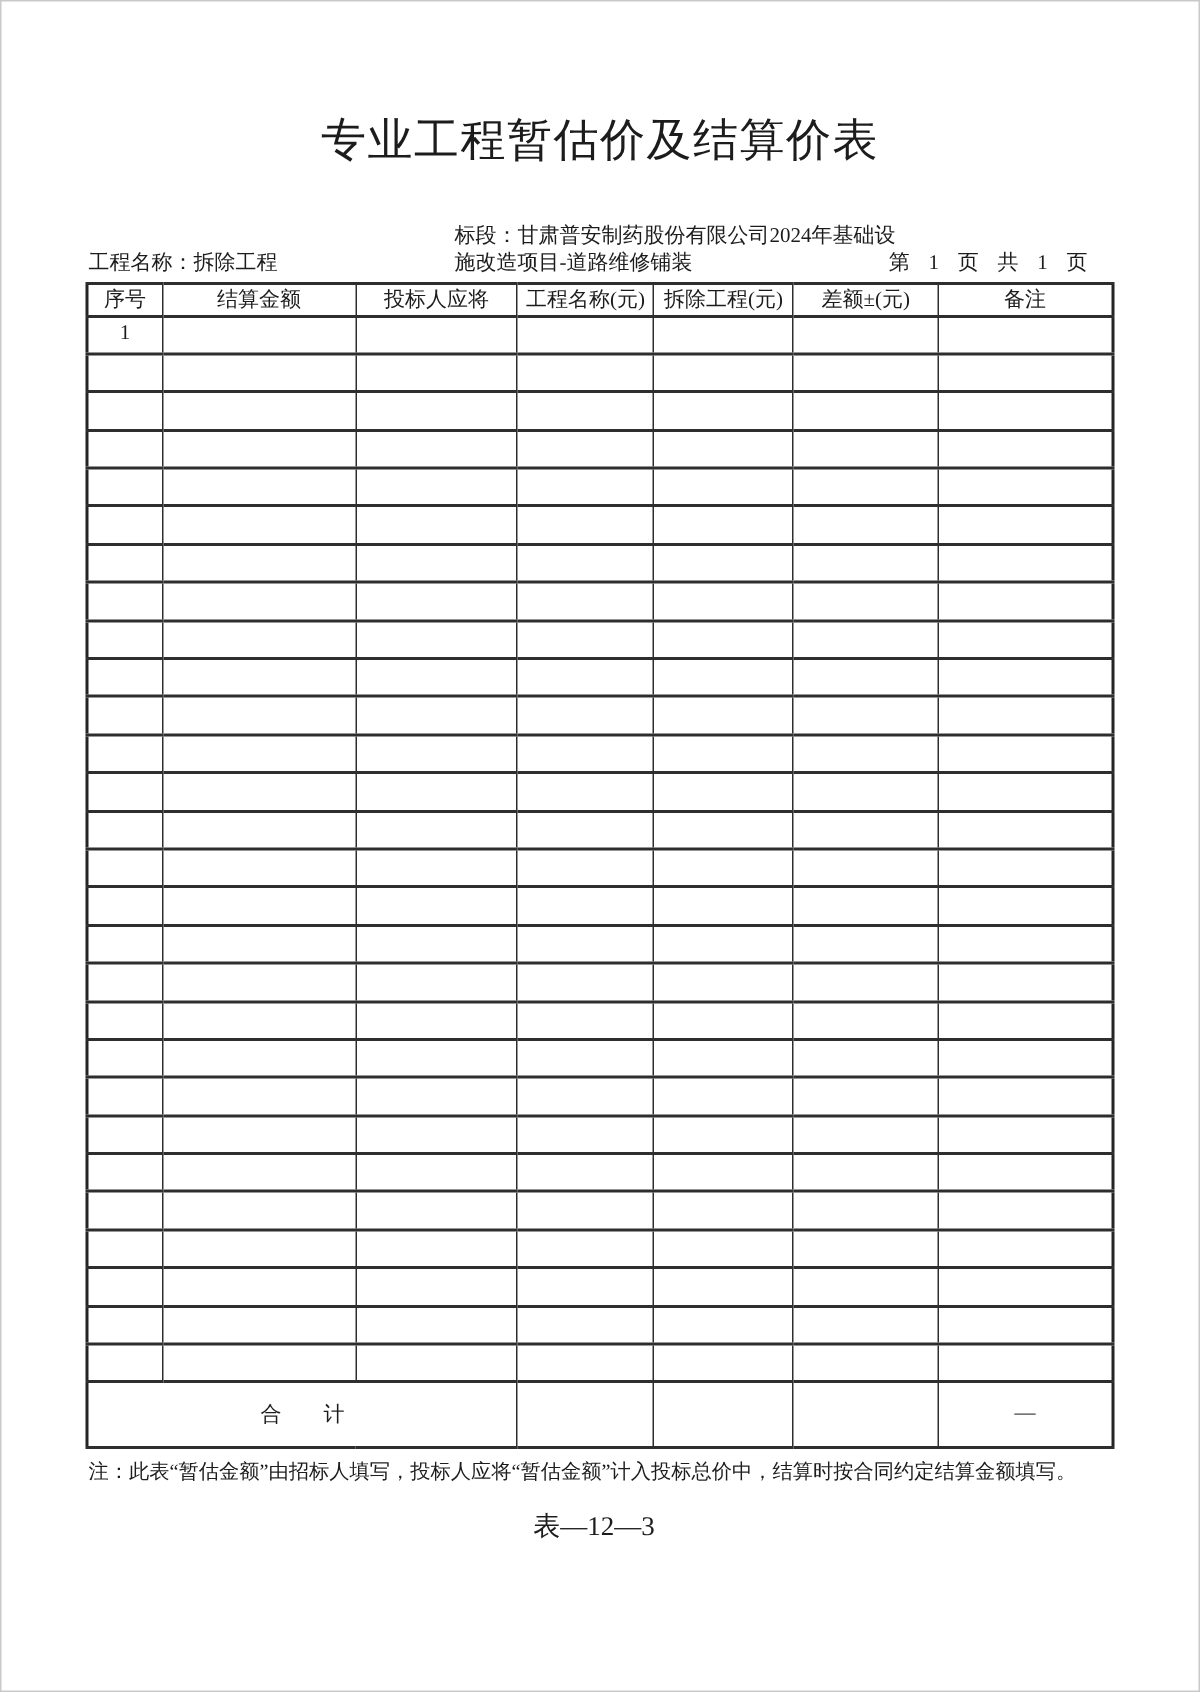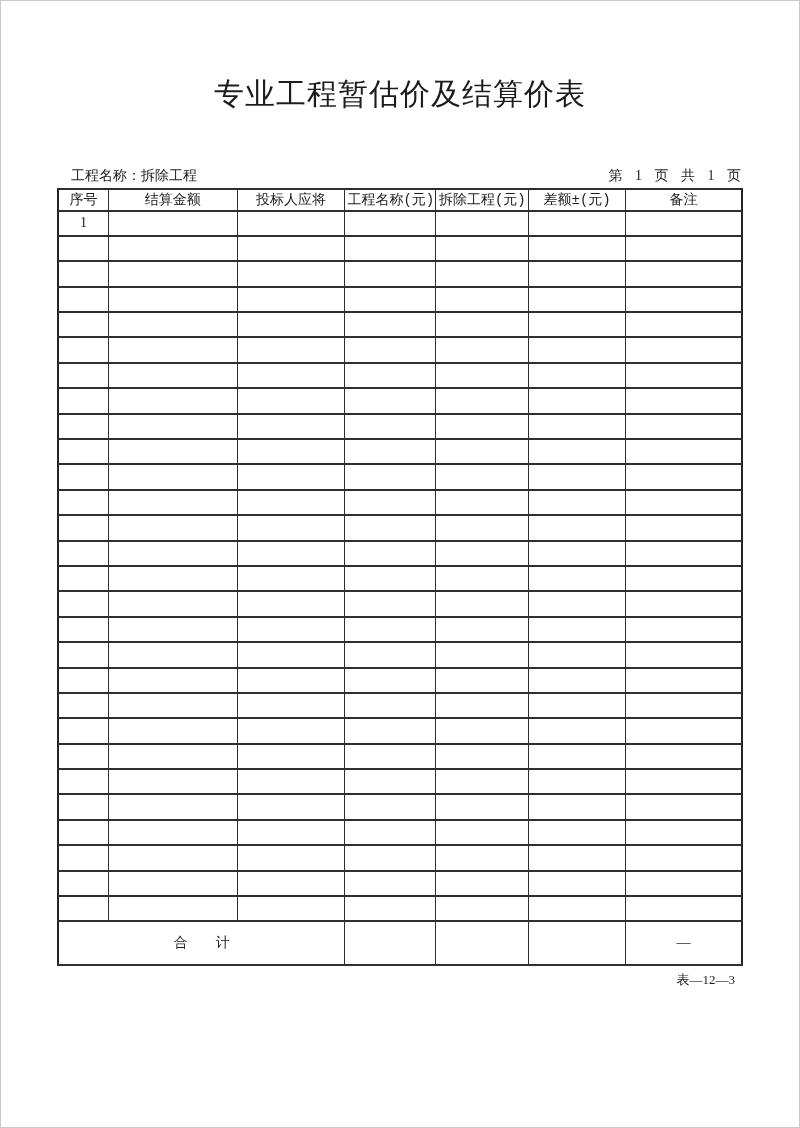--- a/index.html
+++ b/index.html
@@ -33,31 +33,30 @@
     height: 42px;
     margin-top: 36px;
     font-size: 14px;
     line-height: 1.28;
   }
   .project-label {
     position: absolute;
     left: 2px;
     bottom: 3px;
     white-space: nowrap;
-    margin-left: 12px;
   }
   .section-block {
     position: absolute;
     left: 246px;
     bottom: 3px;
     white-space: nowrap;
   }
   .pagination {
     position: absolute;
-    right: 2px;
+    right: 18px;
     bottom: 3px;
     white-space: nowrap;
     word-spacing: 9px;
   }
   table.estimate-table {
     width: 686px;
     table-layout: fixed;
     border-collapse: collapse;
     border: 2px solid #242424;
     font-size: 14px;
@@ -66,52 +65,56 @@
   .estimate-table td {
     border: solid #2e2e2e;
     border-width: 2px 1px;
     text-align: center;
     vertical-align: middle;
     font-weight: normal;
     overflow: hidden;
     white-space: nowrap;
     padding: 0 2px;
   }
-  .estimate-table thead th { height: 22px; font-family: Liberation Mono, monospace; }
+  .estimate-table thead th { height: 22px; }
   .estimate-table tbody td { height: 25.4px; }
   .estimate-table tfoot td { height: 44px; }
   .col-seq     { width: 7.35%; }
   .col-name    { width: 18.85%; }
   .col-content { width: 15.75%; }
   .col-est     { width: 13.3%; }
   .col-settle  { width: 13.6%; }
   .col-diff    { width: 14.1%; }
   .col-remark  { width: 17.05%; }
   .note-line {
     margin-top: 6px;
     font-size: 13.5px;
     padding-left: 2px;
     white-space: nowrap;
   }
   .form-code {
-    margin-top: 5px;
-    text-align: right;
-    font-size: 13px;
+    margin-top: 15px;
+    text-align: center;
+    font-size: 18px;
     padding-right: 8px;
   }
 </style>
 </head>
 <body>
 
 <div class="page">
 
   <h1 class="doc-title">专业工程暂估价及结算价表</h1>
 
   <div class="header-info">
     <div class="project-label">工程名称：拆除工程</div>
+    <div class="section-block">
+      <div>标段：甘肃普安制药股份有限公司2024年基础设</div>
+      <div>施改造项目-道路维修铺装</div>
+    </div>
     <div class="pagination">第 1 页 共 1 页</div>
   </div>
 
   <table class="estimate-table">
     <colgroup>
       <col class="col-seq">
       <col class="col-name">
       <col class="col-content">
       <col class="col-est">
       <col class="col-settle">
@@ -387,16 +390,17 @@
       <tr>
         <td colspan="3">合　　计</td>
         <td></td>
         <td></td>
         <td></td>
         <td>—</td>
       </tr>
     </tfoot>
   </table>
 
+  <div class="note-line">注：此表“暂估金额”由招标人填写，投标人应将“暂估金额”计入投标总价中，结算时按合同约定结算金额填写。</div>
 
   <div class="form-code">表—12—3</div>
 
 </div>
 
 </body></html>

